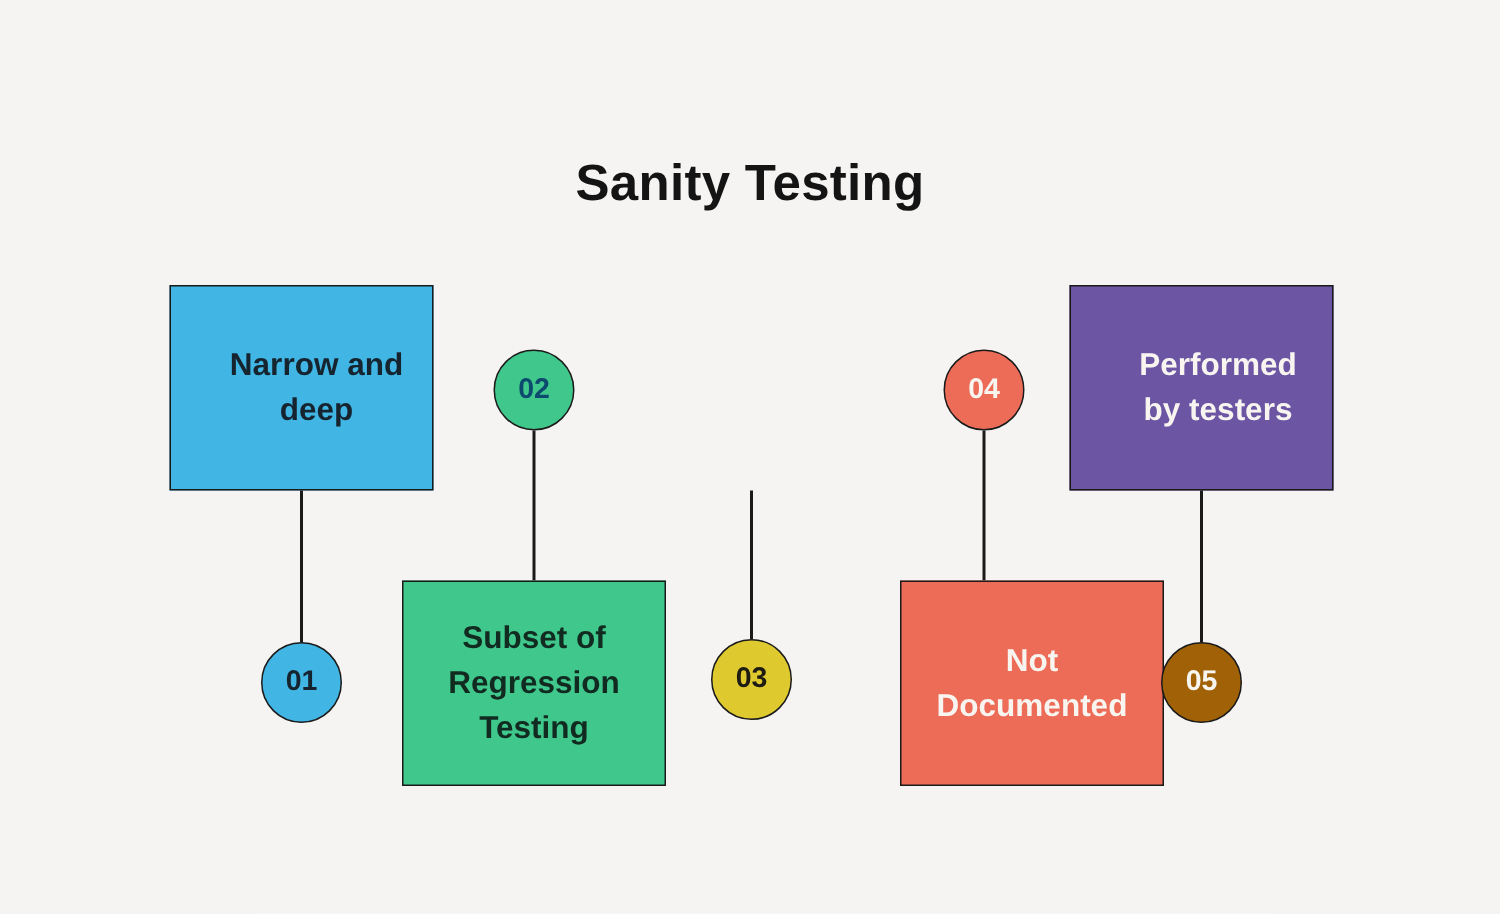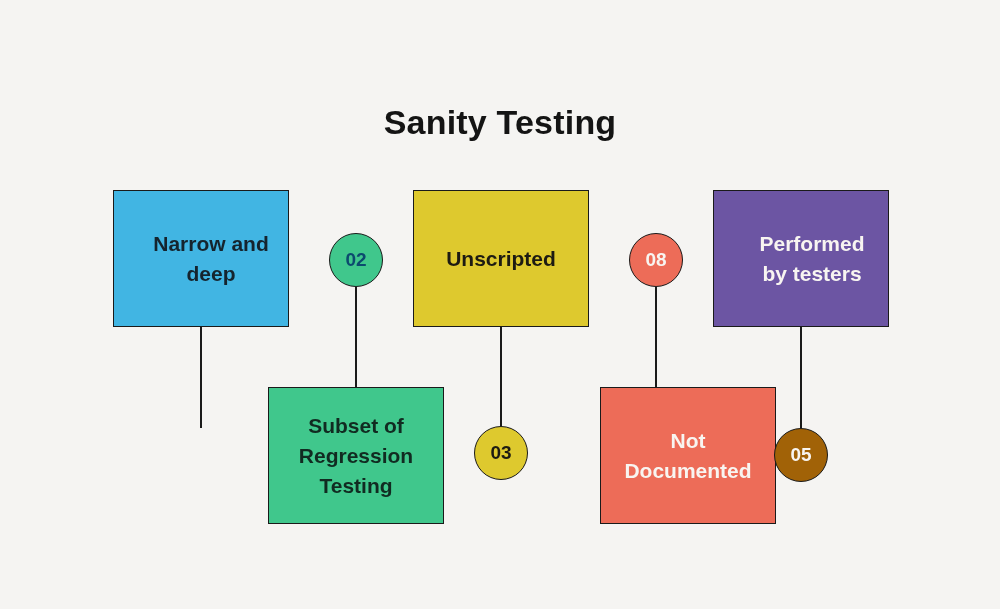--- a/index.html
+++ b/index.html
@@ -80,39 +80,39 @@
 <body>
 
 <div class="canvas" style="background-color: rgb(245, 244, 242);">
 
   <h1 class="diagram-title" style="color: rgb(20, 20, 20);">Sanity Testing</h1>
 
   <div class="box pos-b0" style="background-color: rgb(65, 181, 227); color: rgb(21, 36, 46); padding-left: 36px;">
     <span>Narrow and deep</span>
   </div>
   <div class="connector pos-l0" style="background-color: rgb(26, 26, 26);"></div>
+  <div class="circle pos-c0" style="background-color: rgb(65, 181, 227); color: rgb(21, 36, 46);">
+    <span>01</span>
+  </div>
 
   <div class="circle pos-c1" style="background-color: rgb(64, 199, 140); color: #0c4a6e;">
     <span>02</span>
   </div>
   <div class="connector pos-l1" style="background-color: rgb(26, 26, 26);"></div>
   <div class="box pos-b1" style="background-color: rgb(64, 199, 140); color: rgb(17, 43, 33);">
     <span>Subset of Regression Testing</span>
   </div>
 
-  <div class="box pos-b2" style="background-color: rgb(222, 201, 46); color: rgb(29, 27, 18);">
-    <span>Unscripted</span>
-  </div>
   <div class="connector pos-l2" style="background-color: rgb(26, 26, 26);"></div>
   <div class="circle pos-c2" style="background-color: rgb(222, 201, 46); color: rgb(29, 27, 18);">
     <span>03</span>
   </div>
 
   <div class="circle pos-c3" style="background-color: rgb(237, 108, 88); color: rgb(248, 245, 241);">
-    <span>08</span>
+    <span>04</span>
   </div>
   <div class="connector pos-l3" style="background-color: rgb(26, 26, 26);"></div>
   <div class="box pos-b3" style="background-color: rgb(237, 108, 88); color: rgb(248, 245, 241); margin-left: 32px;">
     <span>Not Documented</span>
   </div>
 
   <div class="box pos-b4" style="background-color: rgb(108, 85, 163); color: rgb(248, 245, 241); padding-left: 38px;">
     <span>Performed by testers</span>
   </div>
   <div class="connector pos-l4" style="background-color: rgb(26, 26, 26);"></div>

